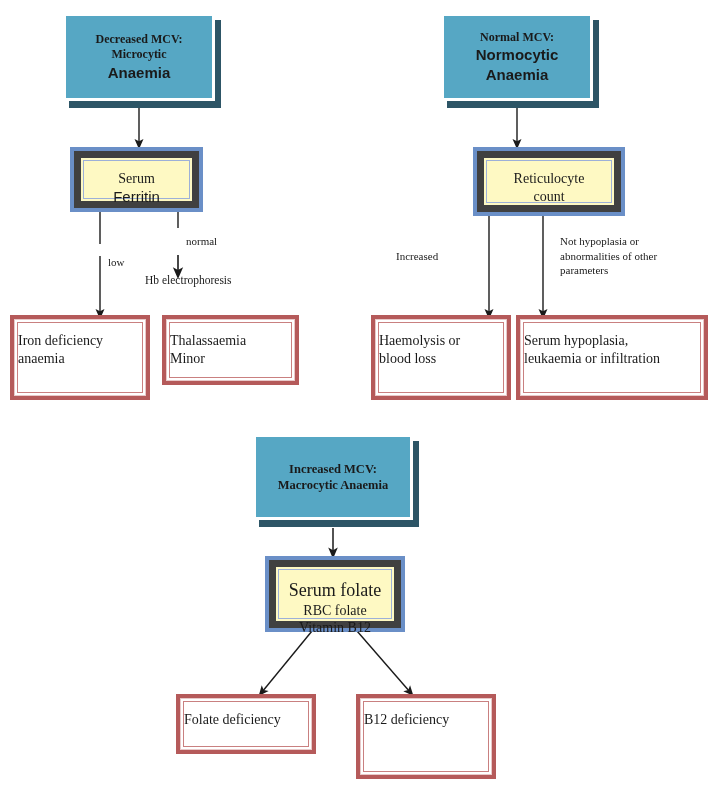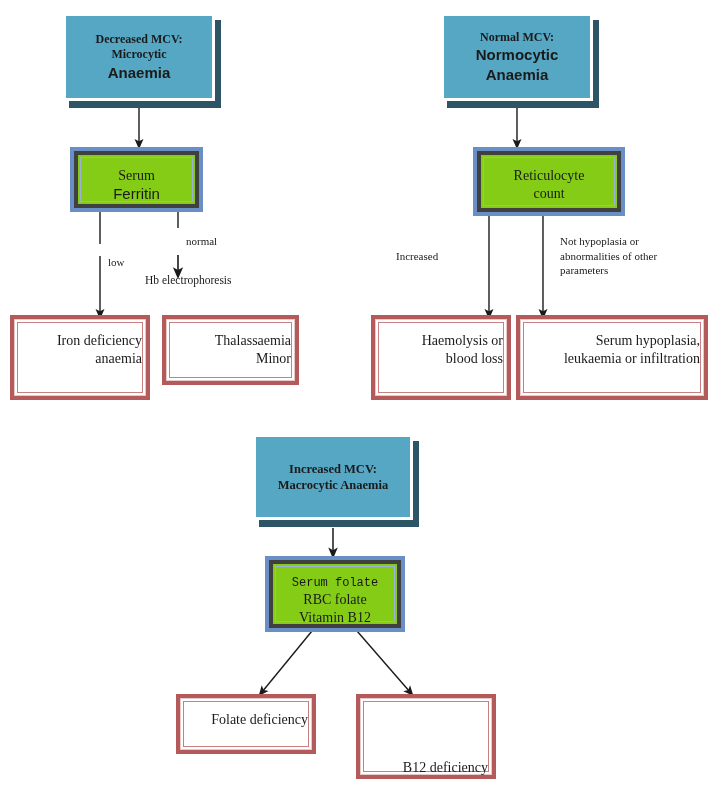--- a/index.html
+++ b/index.html
@@ -55,22 +55,22 @@
   
   .blue-box {
     position: absolute;
     background: #6a8fc7;
     padding: 4px;
     box-sizing: border-box;
   }
   .blue-inner {
     width: 100%;
     height: 100%;
-    background: #84cc16;
-    border: 4px solid #404040;
+    background: #fef9c3;
+    border: 7px solid #404040;
     box-sizing: border-box;
     padding: 2px;
   }
   .blue-inner2 {
     width: 100%;
     height: 100%;
     border: 1px solid #9db0d8;
     box-sizing: border-box;
     display: flex;
     flex-direction: column;
@@ -95,21 +95,21 @@
     box-sizing: border-box;
     padding: 2px;
   }
   .red-inner2 {
     width: 100%;
     height: 100%;
     border: 1px solid #c98080;
     box-sizing: border-box;
     display: flex;
     flex-direction: column;
-    align-items: flex-end;
+    align-items: flex-start;
     text-align: center;
     padding-top: 9px;
     line-height: 1.26;
   }
 
   .bx-line { display: block; }
 
   
   .edge-label {
     position: absolute;
@@ -245,36 +245,36 @@
     <div class="teal-shadow"></div>
     <div class="teal-box">
       <span class="teal-line ser-b" style="font-size:12.5px;">Increased MCV:</span>
       <span class="teal-line ser-b" style="font-size:12.5px;">Macrocytic Anaemia</span>
     </div>
   </div>
 
   <div class="blue-box" style="left:265px; top:556px; width:140px; height:76px;">
     <div class="blue-inner">
       <div class="blue-inner2">
-        <span class="bx-line" style="font-size:12px;font-family:Liberation Mono, monospace;">Serum folate</span>
+        <span class="bx-line" style="font-size:18px;">Serum folate</span>
         <span class="bx-line" style="font-size:14px;">RBC folate</span>
         <span class="bx-line" style="font-size:14px;">Vitamin B12</span>
       </div>
     </div>
   </div>
 
   <div class="red-box" style="left:176px; top:694px; width:140px; height:60px;">
     <div class="red-inner">
       <div class="red-inner2">
         <span class="bx-line" style="font-size:14px;">Folate deficiency</span>
       </div>
     </div>
   </div>
 
   <div class="red-box" style="left:356px; top:694px; width:140px; height:85px;">
     <div class="red-inner">
       <div class="red-inner2">
-        <span class="bx-line" style="font-size:14px;margin-top:48px;">B12 deficiency</span>
+        <span class="bx-line" style="font-size:14px;">B12 deficiency</span>
       </div>
     </div>
   </div>
 
 </div>
 
 </body></html>

